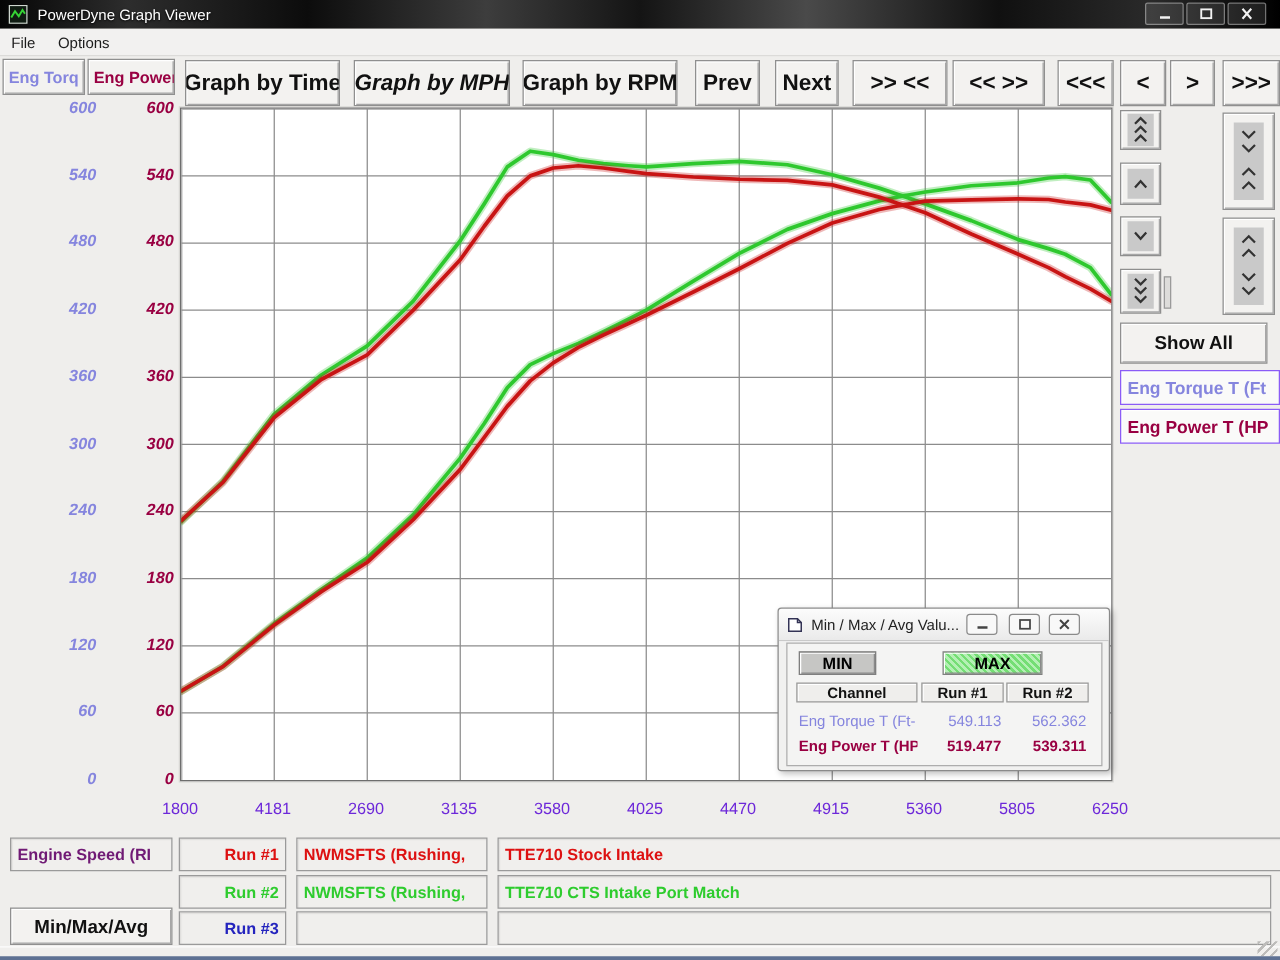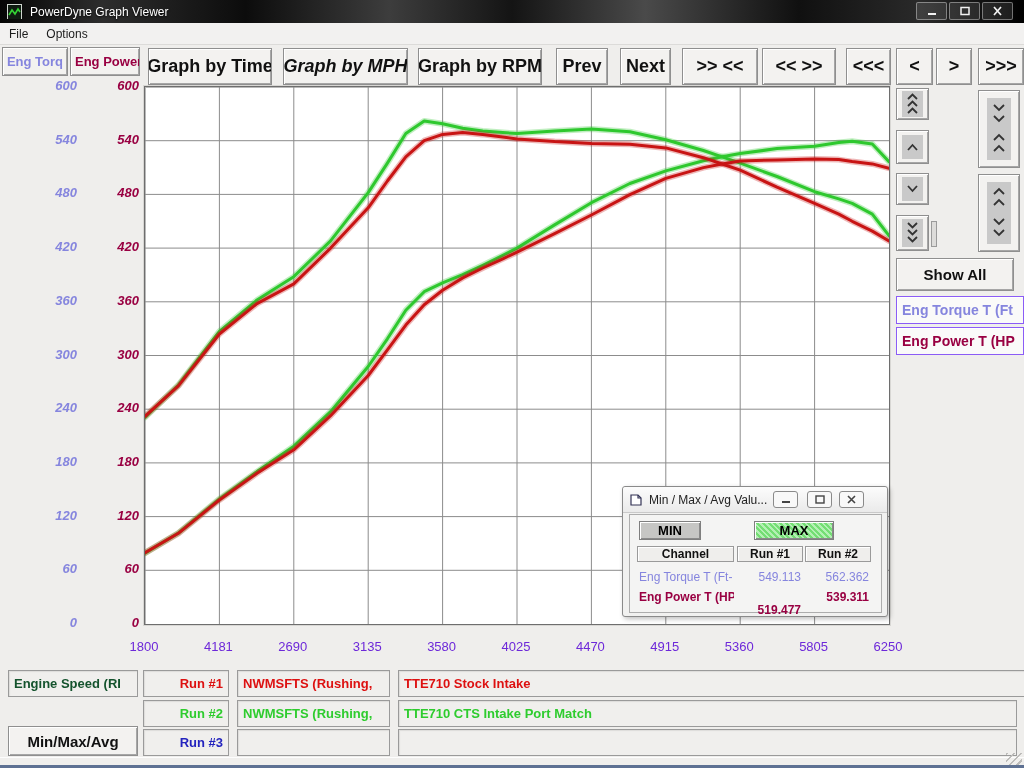--- a/index.html
+++ b/index.html
@@ -40,21 +40,21 @@
   .chev-btn .pad{background:#C9C9C9;display:flex;align-items:center;justify-content:center;}
   .label-box{position:absolute;box-sizing:border-box;background:#FAFAF9;border:1px solid #8b5cf6;
     box-shadow:inset 1px 1px 0 #fff;display:flex;align-items:center;padding-left:5px;
     font-weight:bold;font-size:14px;white-space:nowrap;overflow:hidden;}
   .strip{position:absolute;background:#DDDCDA;border:1px solid #9a9a9a;box-sizing:border-box;}
   
   .field{position:absolute;box-sizing:border-box;background:#F0EFED;border:1px solid #9A9A9A;
     box-shadow:inset 1px 1px 1px rgba(0,0,0,.08);
     display:flex;align-items:center;font-weight:bold;font-size:13px;white-space:nowrap;overflow:hidden;padding:0 5px;}
   .t-right{justify-content:flex-end;}
-  .c-x{color:#14532d;} .c-r1{color:#DD1111;} .c-r2{color:#2ECC2E;} .c-r3{color:#2424BE;}
+  .c-x{color:#701a75;} .c-r1{color:#DD1111;} .c-r2{color:#2ECC2E;} .c-r3{color:#2424BE;}
   .c-tq{color:#8585DE;} .c-pw{color:#990042;}
   
   .mmwin{position:absolute;left:622px;top:486px;width:266px;height:131px;box-sizing:border-box;
     background:#F1F1F0;border:1px solid #8A8A8A;border-radius:3px;box-shadow:2px 2px 5px rgba(0,0,0,.25);}
   .mm-title{position:absolute;left:0;top:0;right:0;height:25px;border-bottom:1px solid #C9C9C9;
     background:linear-gradient(#FCFCFC,#EAEAEA);display:flex;align-items:center;border-radius:3px 3px 0 0;}
   .mm-title-text{font-size:12px;color:#222;margin-left:6px;}
   .mm-capt{position:absolute;top:4px;width:25px;height:17px;box-sizing:border-box;border:1px solid #8a8a8a;
     border-radius:3px;background:#F8F8F8;display:flex;align-items:center;justify-content:center;}
   .mm-panel{position:absolute;left:6px;top:27px;width:253px;height:99px;box-sizing:border-box;
@@ -274,21 +274,21 @@
     <div class="mm-btn mm-max" style="left:131px;top:34px;width:80px;height:19px;">MAX</div>
     <div class="mm-head" style="left:14px;top:59px;width:97px;height:16px;">Channel</div>
     <div class="mm-head" style="left:114px;top:59px;width:66px;height:16px;">Run #1</div>
     <div class="mm-head" style="left:182px;top:59px;width:66px;height:16px;">Run #2</div>
 
     <div class="mm-cell c-tq" style="left:16px;top:83px;width:95px;">Eng Torque T (Ft-</div>
     <div class="mm-cell mm-val c-tq" style="left:114px;top:83px;width:64px;">549.113</div>
     <div class="mm-cell mm-val c-tq" style="left:182px;top:83px;width:64px;">562.362</div>
 
     <div class="mm-cell c-pw" style="left:16px;top:103px;width:95px;font-weight:bold;">Eng Power T (HP)</div>
-    <div class="mm-cell mm-val c-pw" style="left:114px;top:103px;width:64px;font-weight:bold;margin-top:13px;">519.477</div>
+    <div class="mm-cell mm-val c-pw" style="left:114px;top:103px;width:64px;font-weight:bold;">519.477</div>
     <div class="mm-cell mm-val c-pw" style="left:182px;top:103px;width:64px;font-weight:bold;">539.311</div>
   </div>
 
   <div class="field c-x" style="left:8px;top:670px;width:130px;height:27px;">Engine Speed (RI</div>
 
   <div class="field t-right c-r1" style="left:143px;top:670px;width:86px;height:27px;">Run #1</div>
   <div class="field c-r1" style="left:237px;top:670px;width:153px;height:27px;">NWMSFTS (Rushing,</div>
   <div class="field c-r1" style="left:398px;top:670px;width:749px;height:27px;">TTE710 Stock Intake</div>
 
   <div class="field t-right c-r2" style="left:143px;top:700px;width:86px;height:27px;">Run #2</div>

